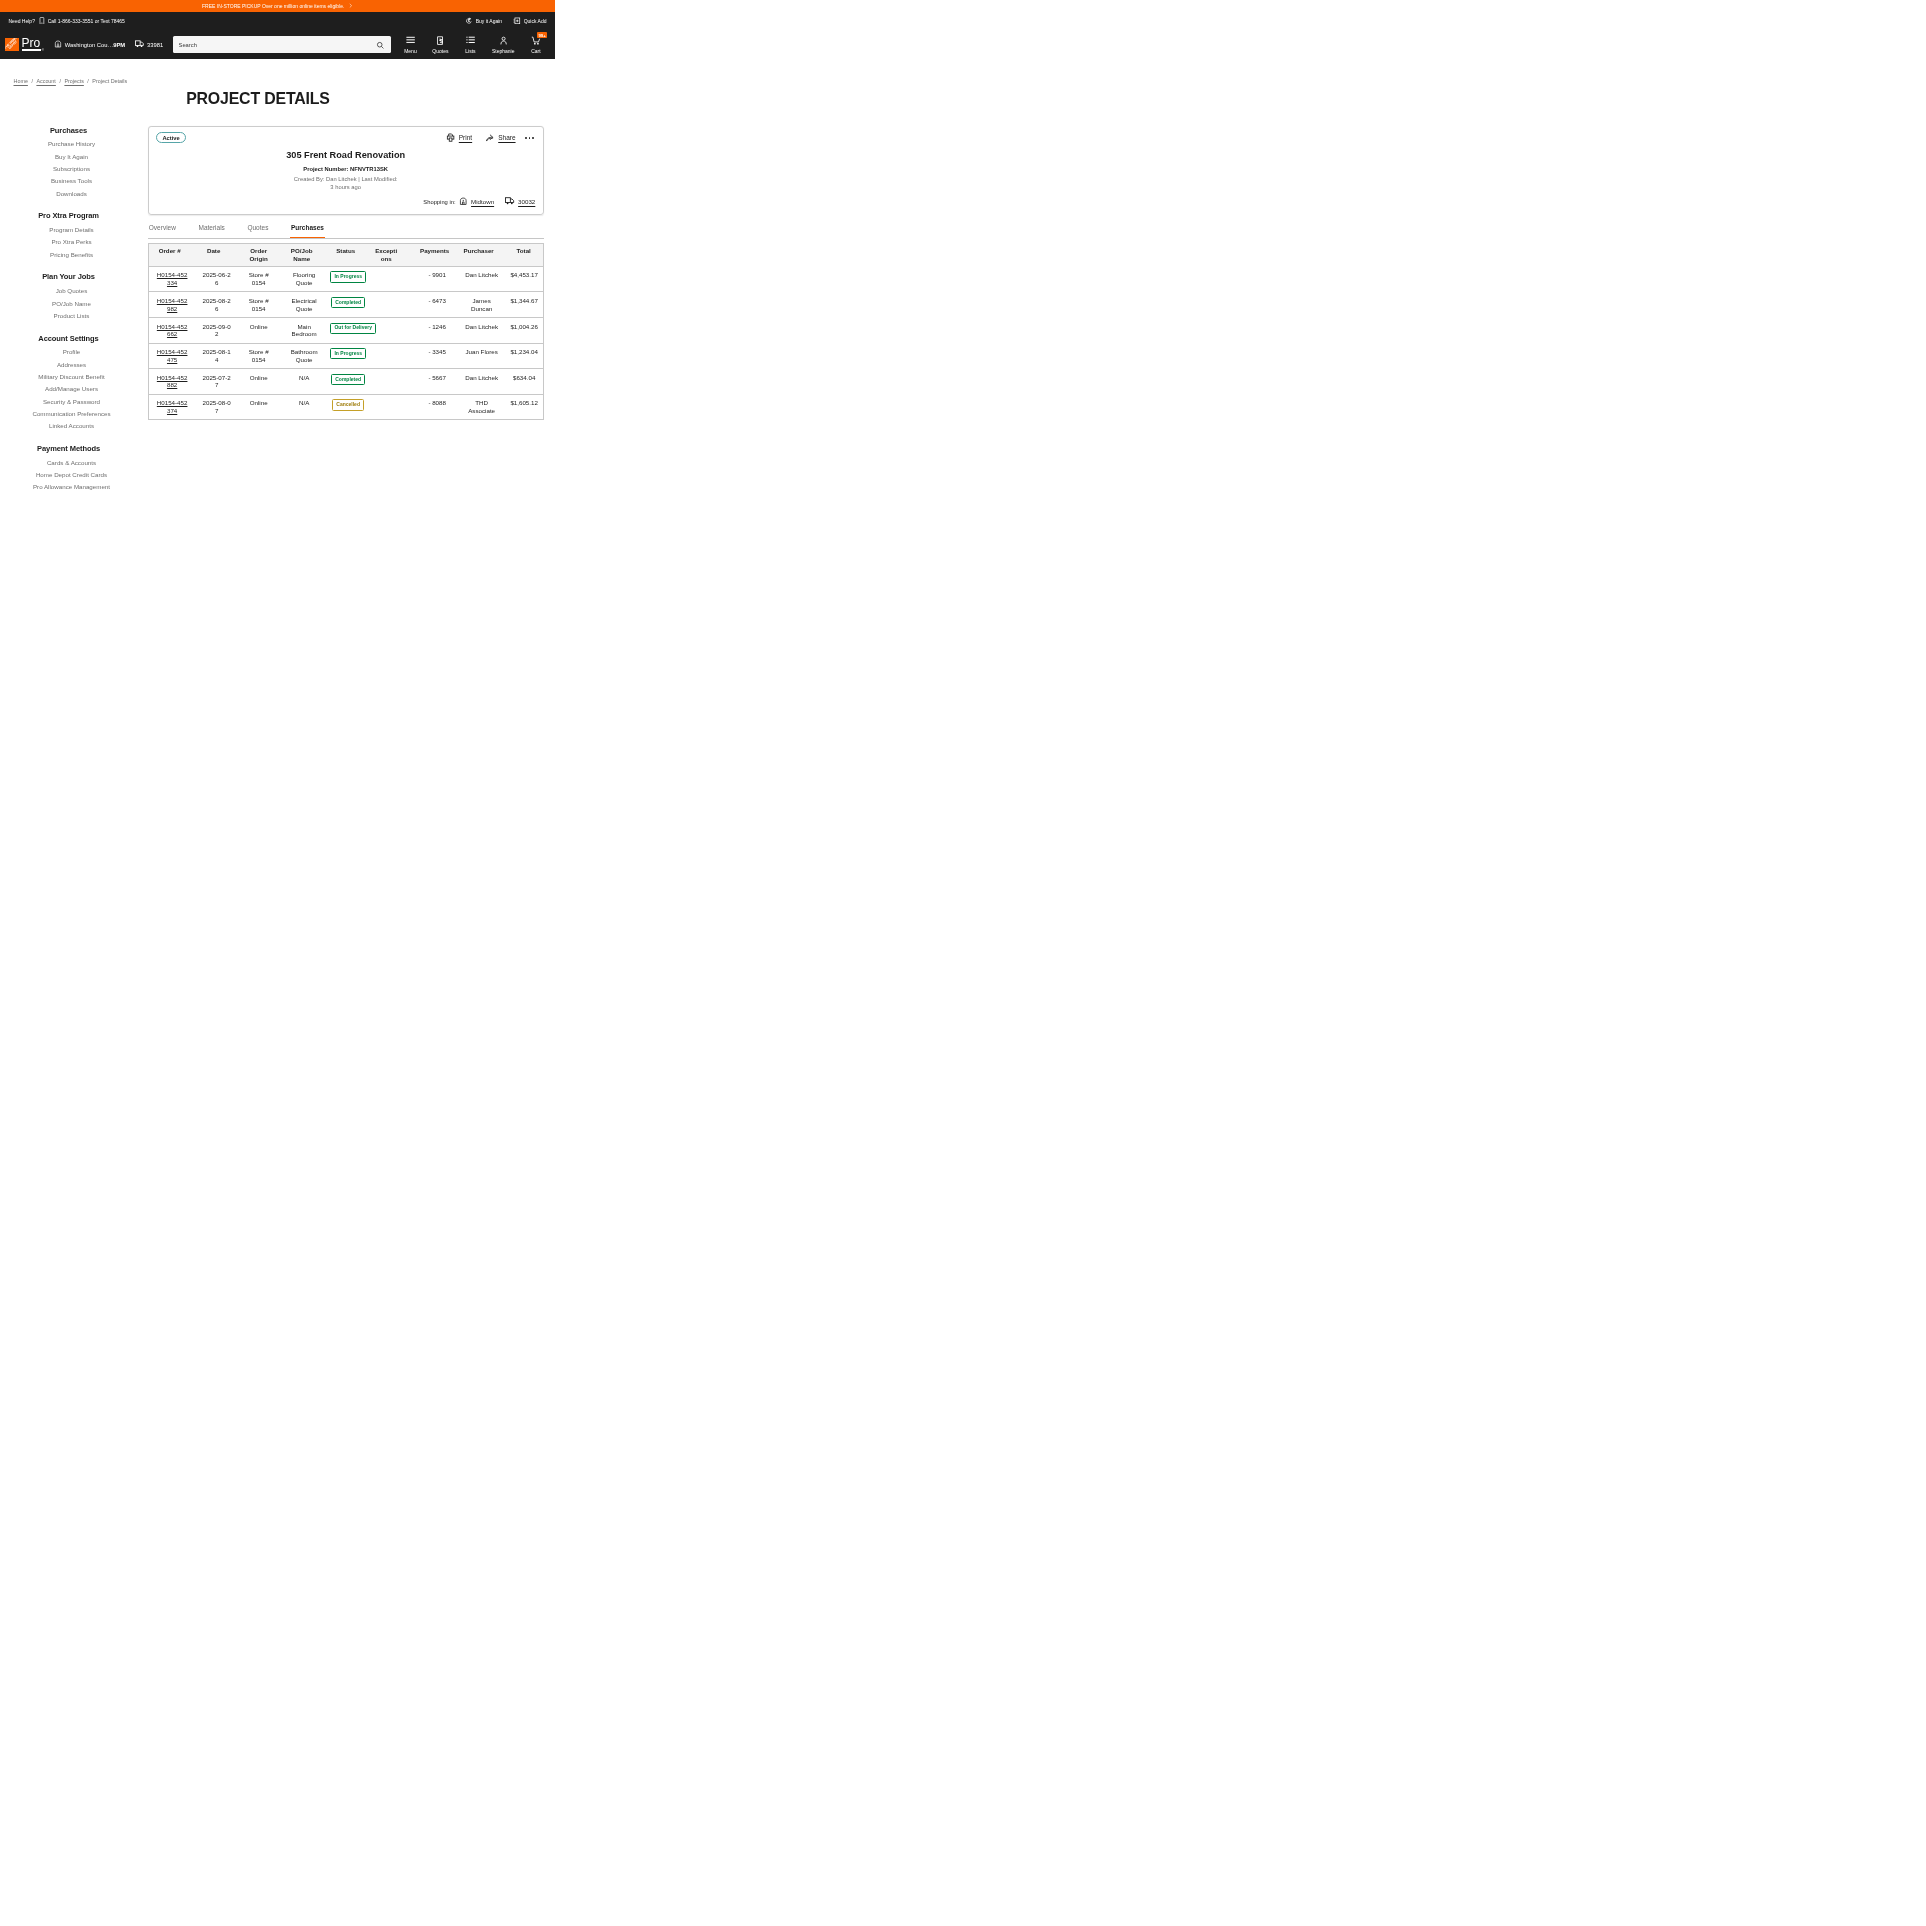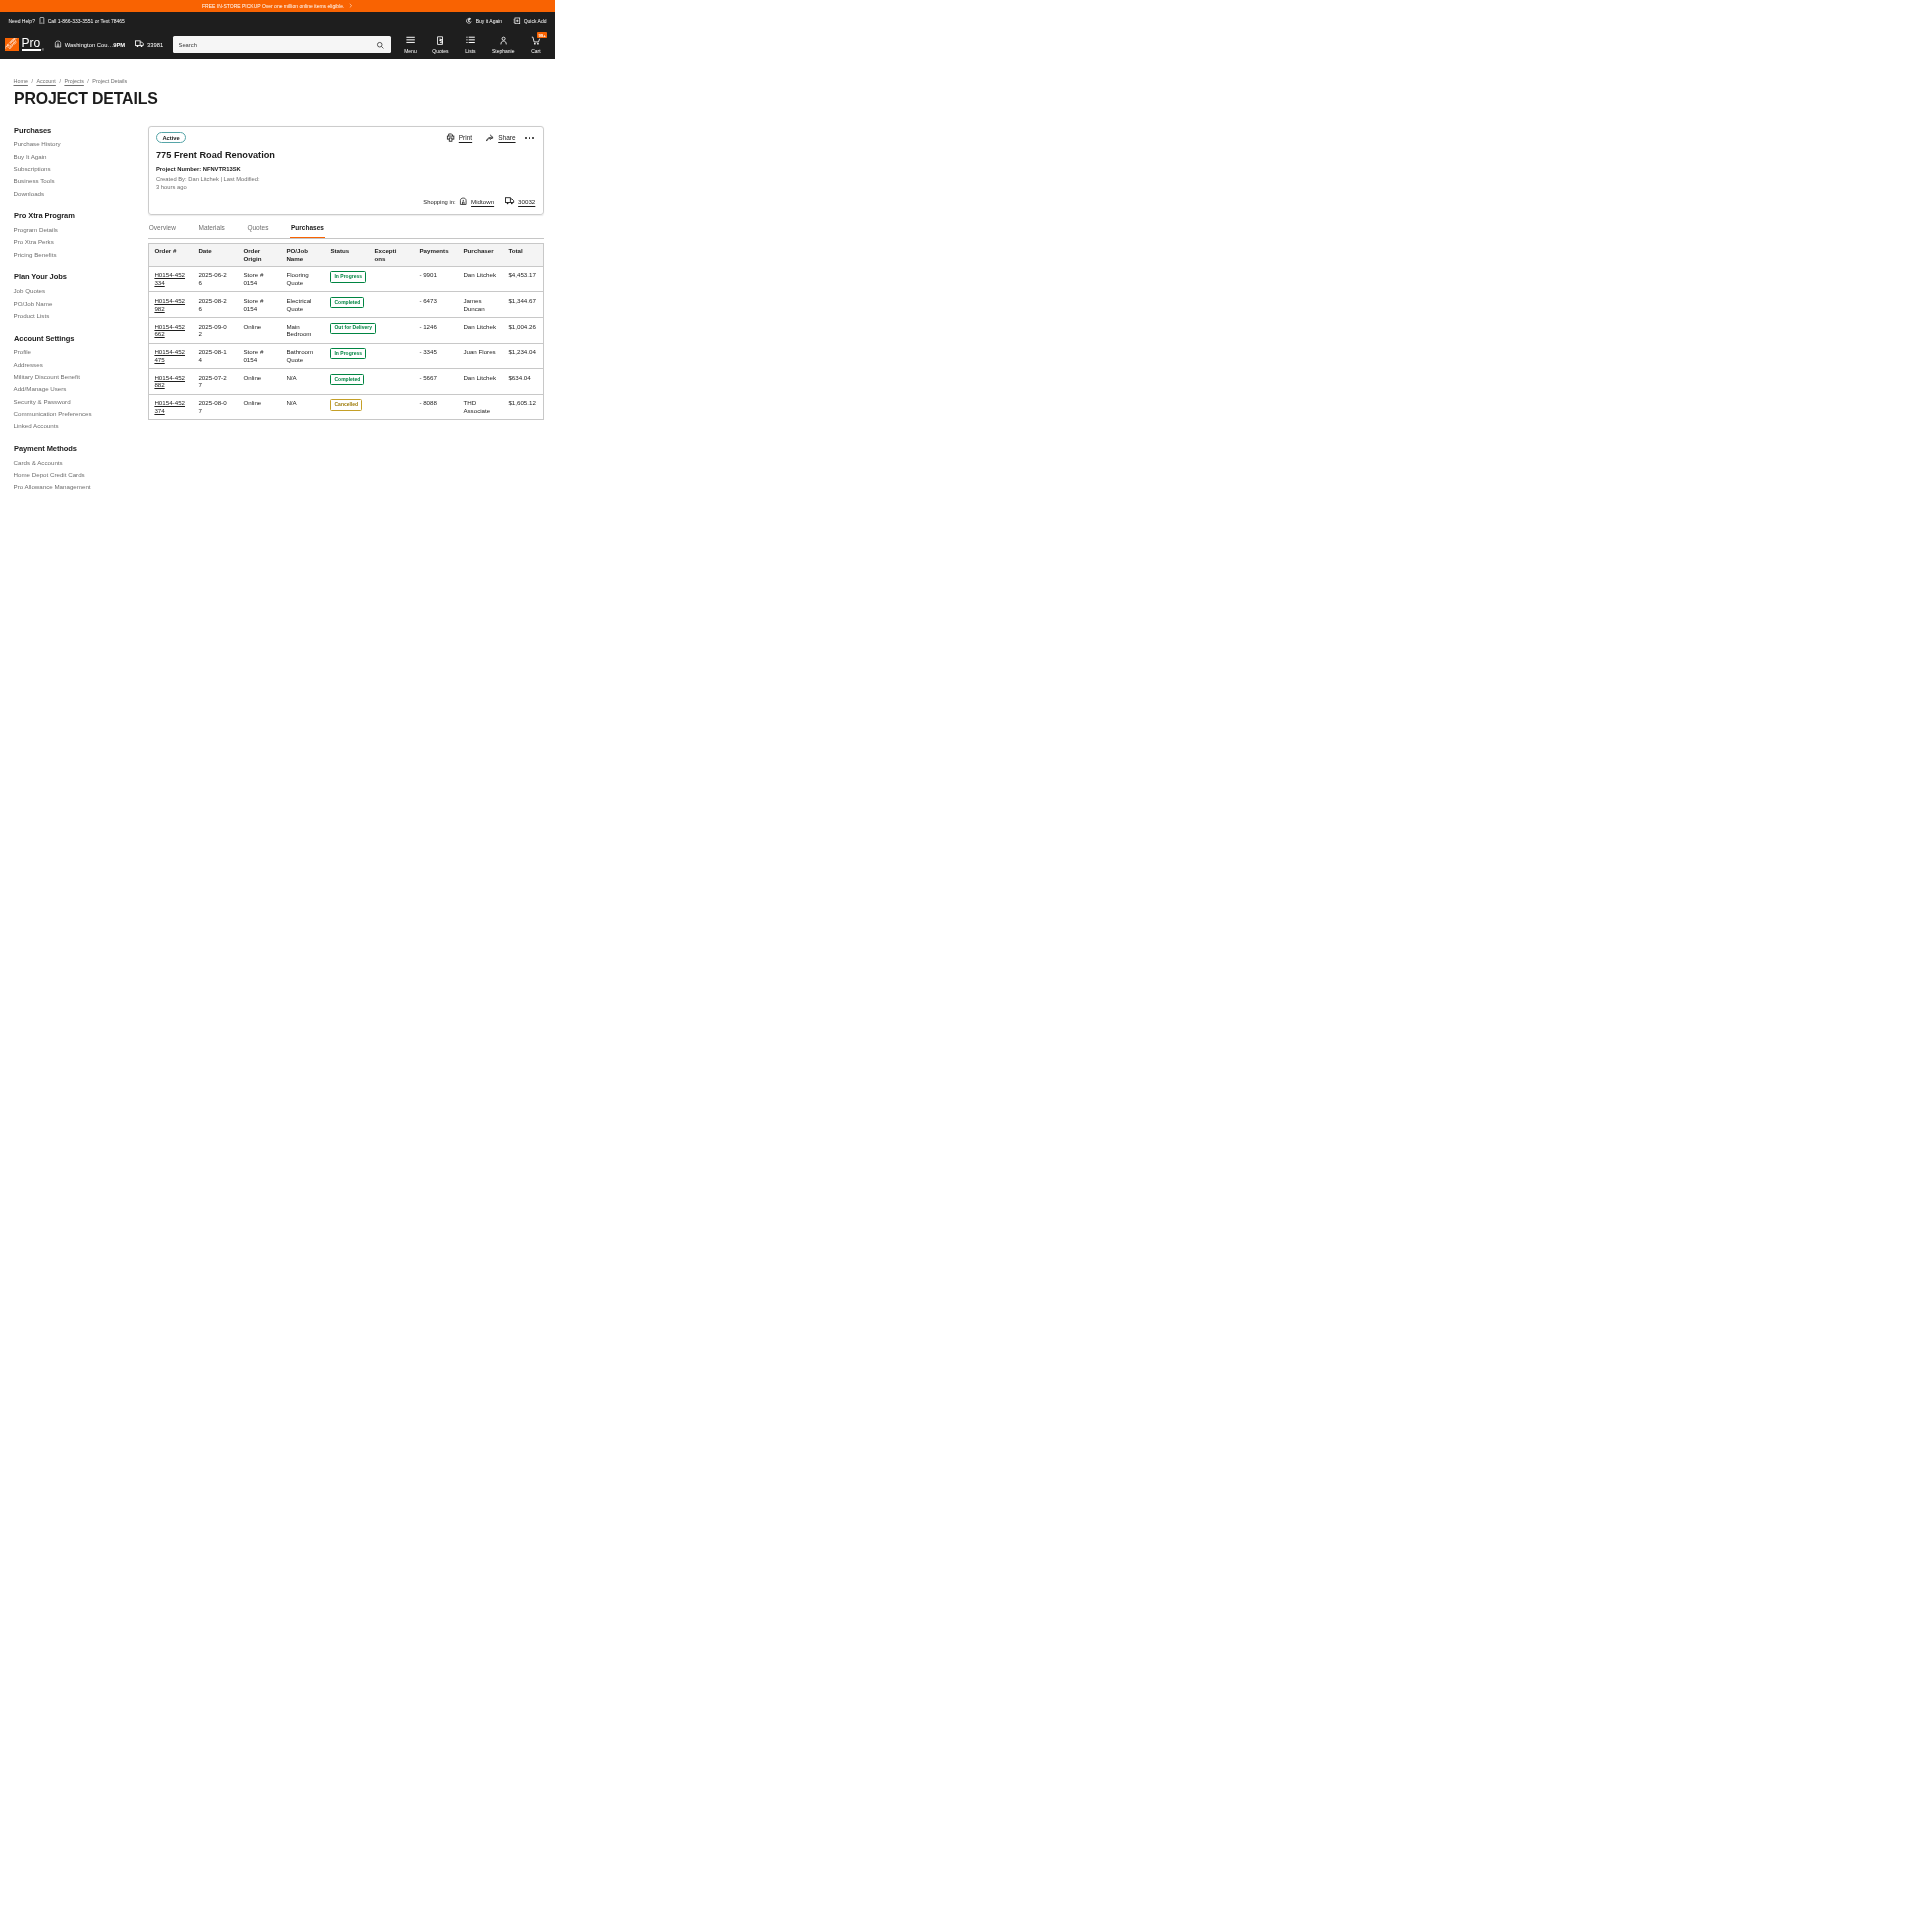--- a/index.html
+++ b/index.html
@@ -75,21 +75,21 @@
     display: flex; flex-direction: column; align-items: center; gap: 2.7px;
     font-size: 5px; cursor: pointer; min-width: 17px; position: relative;
   }
   .nav-item .icon-wrap { position: relative; height: 10px; display: flex; align-items: center; }
   .cart-badge {
     position: absolute; top: -3.1px; right: -6.2px; background: #F96302; color: #fff;
     font-size: 4.2px; font-weight: bold; padding: 0.4px 1.5px; border-radius: 0.8px; line-height: 1.2;
   }
 
   
-  .content-wrap { padding: 0 11.2px 15.4px 13.5px; }
+  .content-wrap { padding: 0 11.2px 15.4px 13.5px; text-align: center; }
   .breadcrumb { margin-top: 19px; font-size: 5.4px; color: #6f6f6f; display: flex; gap: 3.5px; }
   .breadcrumb a { color: #6f6f6f; text-decoration: underline; text-underline-offset: 1.5px; }
   .page-title {
     margin: 5.4px 0 0 0; font-size: 17.3px; line-height: 18.5px; color: #1c1c1c;
     font-weight: 900; letter-spacing: -0.2px;
     transform: scaleX(0.92); transform-origin: left; white-space: nowrap;
   }
 
   
   .cols { display: flex; margin-top: 17.7px; align-items: flex-start; }
@@ -477,21 +477,21 @@
               <a>Share</a>
             </span>
             <span class="dots">
                 <i></i>
                 <i></i>
                 <i></i>
               </span>
           </div>
         </div>
 
-        <div class="card-title">775 Frent Road Renovation</div>
+        <div class="card-title">305 Frent Road Renovation</div>
         <div class="card-projnum">Project Number: NFNVTR13SK</div>
         <div class="card-created">
           <span>Created By: Dan Litchek | Last Modified:</span>
           <span>3 hours ago</span>
         </div>
 
         <div class="card-shopping">
           <span>Shopping in:</span>
           <span>
             <svg width="8.5" height="8.5" viewBox="0 0 24 24">

